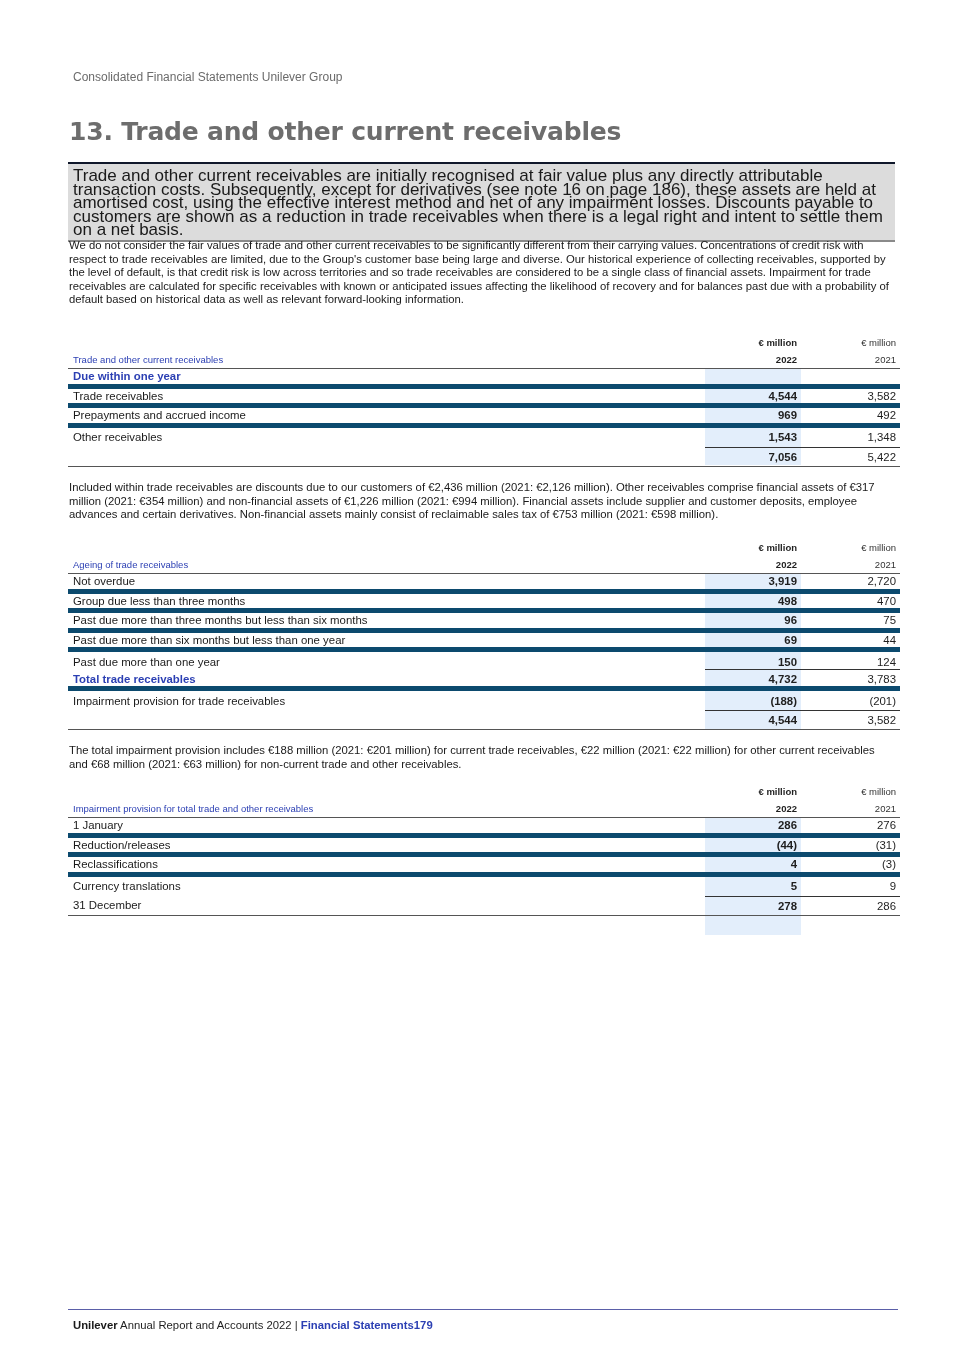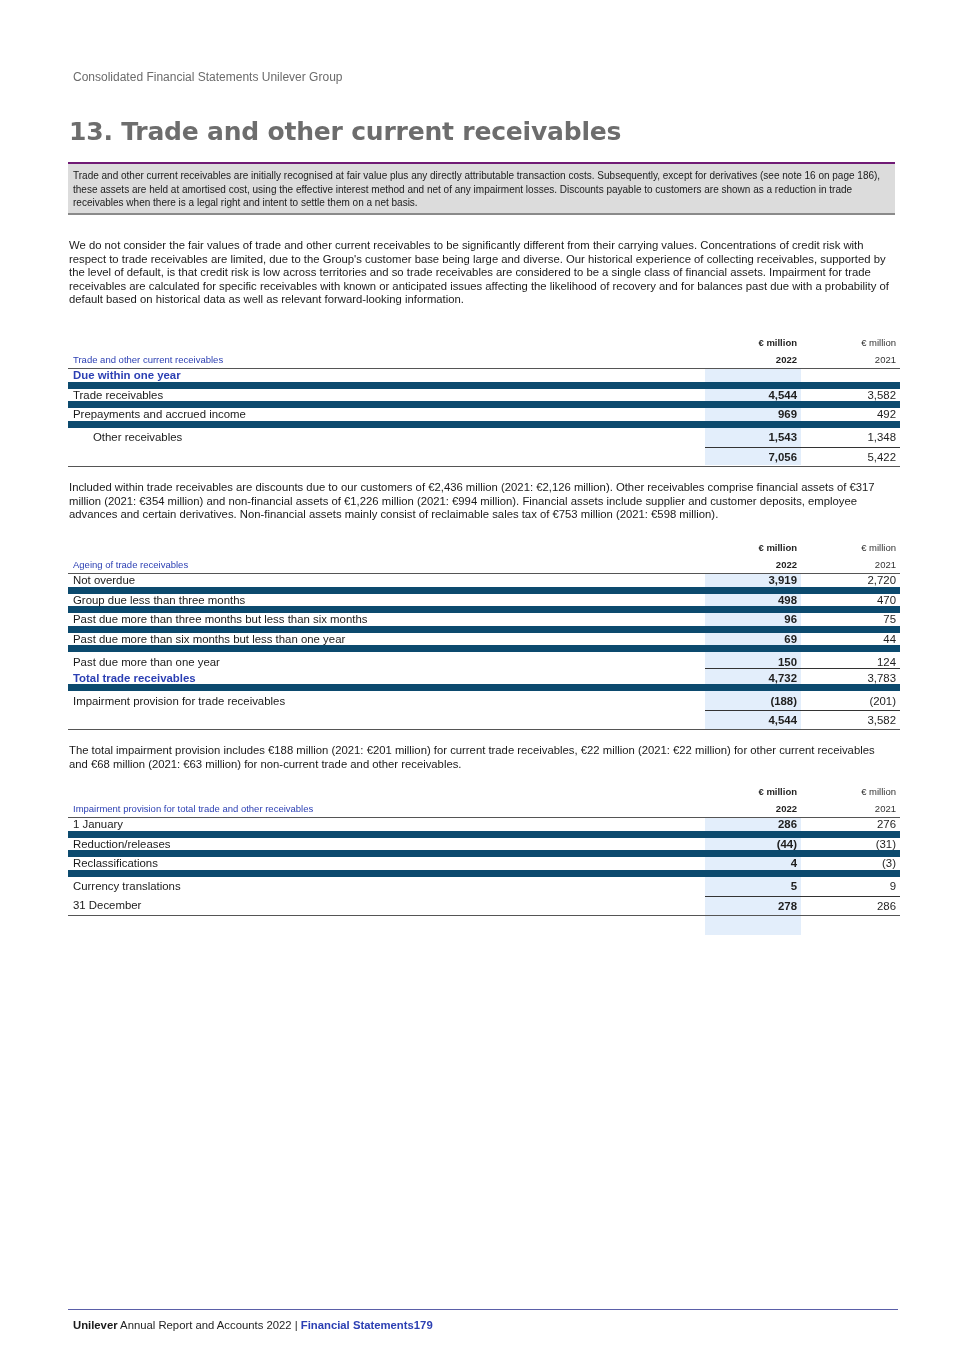--- a/index.html
+++ b/index.html
@@ -2,27 +2,27 @@
 <html><head>
 <meta charset="utf-8">
 <style>
   * { box-sizing: border-box; margin: 0; padding: 0; }
   html, body { width: 968px; height: 1365px; background: #ffffff; }
   body { position: relative; font-family: "Liberation Sans", "DejaVu Sans", sans-serif; color: #1f1f1f; }
 
   .running-head { position: absolute; left: 73px; top: 70px; font-size: 12px; color: #6b6b6b; }
   .title { position: absolute; left: 69px; top: 117px; font-size: 25px; font-weight: bold; color: #6d6d6d; letter-spacing: -0.2px; font-family: "DejaVu Sans", sans-serif; }
 
-  .policy-box { position: absolute; left: 68px; top: 162px; width: 827px; background: #dcdcdc; border-top: 2px solid #701a75; border-bottom: 2px solid #8a8a8a; padding: 5px 6px 3px 5px; font-size: 10px; line-height: 13.6px; color: #1a1a1a; }
+  .policy-box { position: absolute; left: 68px; top: 162px; width: 827px; background: #dcdcdc; border-top: 2px solid #0f172a; border-bottom: 2px solid #8a8a8a; padding: 5px 6px 3px 5px; font-size: 17px; line-height: 13.6px; color: #1a1a1a; }
 
   .para { position: absolute; left: 69px; width: 826px; font-size: 11.3px; line-height: 13.6px; color: #1a1a1a; }
 
   .tbl { position: absolute; left: 68px; width: 832px; }
   .tbl .hl { position: absolute; left: 637px; width: 96px; background: #e3eefb; }
-  .tbl .row { position: relative; height: 19.5px; display: flex; align-items: center; font-size: 11.4px; border-bottom: 7px solid #0c4a6e; }
+  .tbl .row { position: relative; height: 19.5px; display: flex; align-items: center; font-size: 11.4px; border-bottom: 5px solid #0c4a6e; }
   .tbl .row .lbl { flex: 1; padding-left: 5px; color: #1a1a1a; }
   .tbl .row .c22 { width: 96px; text-align: right; padding-right: 4px; font-weight: bold; position: relative; z-index: 1; }
   .tbl .row .c21 { width: 99px; text-align: right; padding-right: 4px; position: relative; z-index: 1; }
   .tbl .row.blue .lbl { color: #2b3fb3; font-weight: bold; }
   .tbl .row.sum { border-bottom: 1.5px solid #555; }
   .tbl .row.topline .c22, .tbl .row.topline .c21 { border-top: 1px solid #333; height: 19.5px; line-height: 18.5px; }
   .tbl .unit-row { height: 18px; display: flex; align-items: center; font-size: 9.5px; }
   .tbl .unit-row .lbl { flex: 1; }
   .tbl .unit-row .c22 { width: 96px; text-align: right; padding-right: 4px; font-weight: bold; }
   .tbl .unit-row .c21 { width: 99px; text-align: right; padding-right: 4px; color: #333; }
@@ -67,21 +67,21 @@
   <div class="row">
     <span class="lbl">Trade receivables</span>
     <span class="c22">4,544</span>
     <span class="c21">3,582</span>
   </div>
   <div class="row">
     <span class="lbl">Prepayments and accrued income</span>
     <span class="c22">969</span>
     <span class="c21">492</span>
   </div>
-  <div class="row" style="border-bottom:none;margin-left:20px;">
+  <div class="row" style="border-bottom:none;">
     <span class="lbl">Other receivables</span>
     <span class="c22">1,543</span>
     <span class="c21">1,348</span>
   </div>
   <div class="row sum topline">
     <span class="lbl"></span>
     <span class="c22">7,056</span>
     <span class="c21">5,422</span>
   </div>
 </div>

